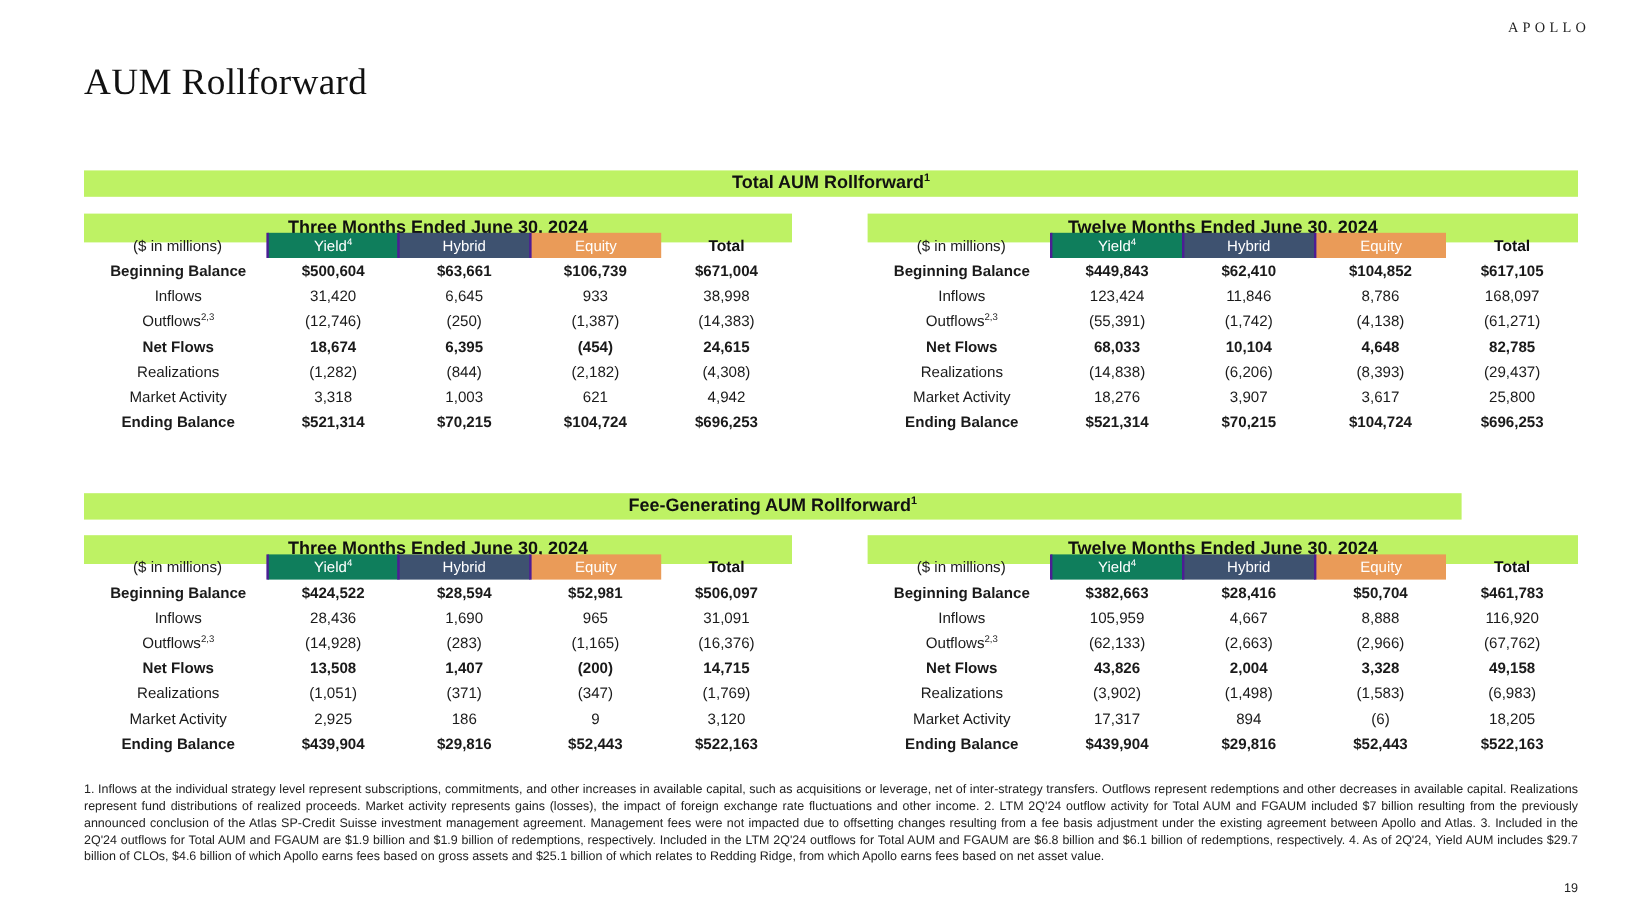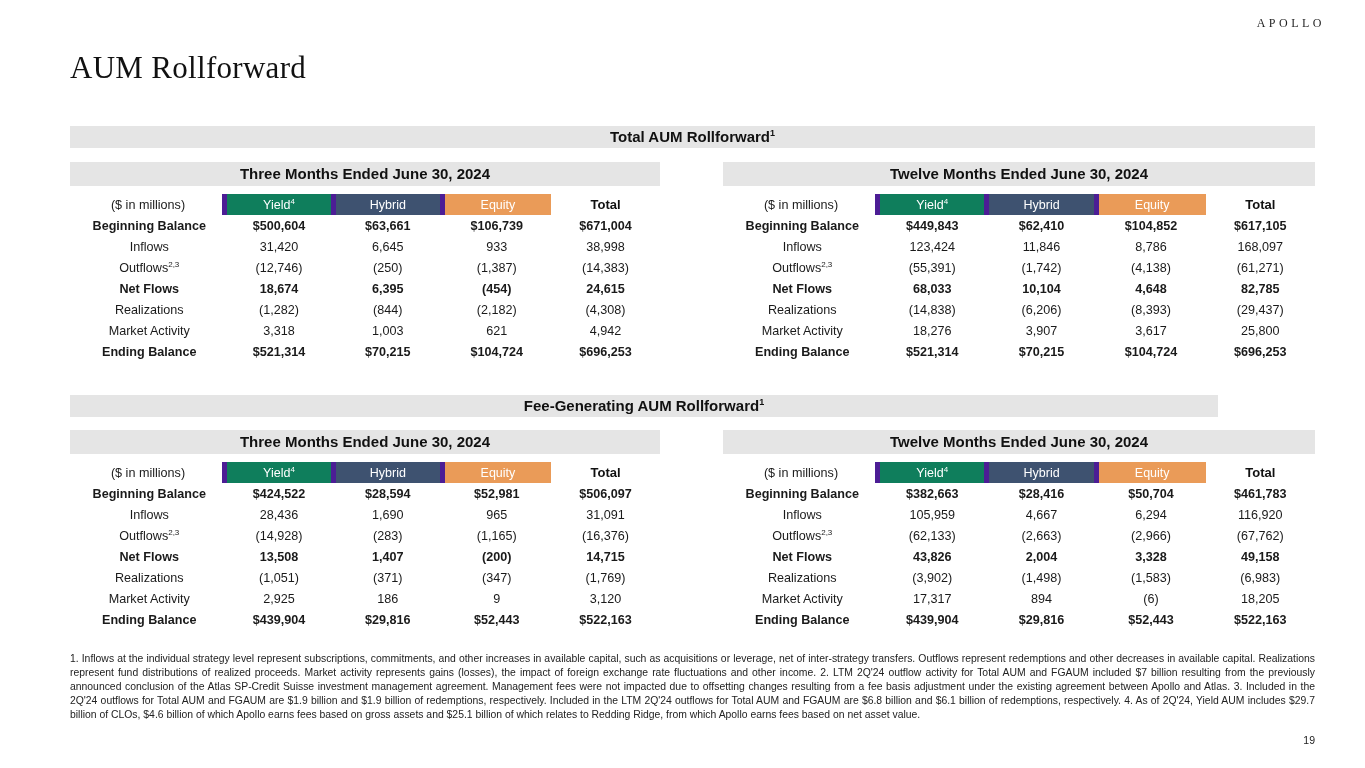--- a/index.html
+++ b/index.html
@@ -11,43 +11,43 @@
     position:absolute;top:16px;right:40px;
     font-family:"Liberation Serif",serif;font-size:12px;letter-spacing:3.5px;
     color:#1f1f1f;font-weight:400;
   }
   .title{
     position:absolute;left:70px;top:50px;margin:0;
     font-family:"Liberation Serif",serif;font-size:31px;font-weight:400;
     color:#111;letter-spacing:0.3px;
   }
   .band{
-    position:absolute;background:#e5e5e5;text-align:center;
-    font-weight:bold;color:#111;
+    position:absolute;background:#bef264;text-align:center;
+    font-weight:bold;color:#111;margin-top:16px;
   }
   .band sup{font-size:9px;}
   .mb1{left:70px;top:126px;width:1245px;height:22px;line-height:22px;font-size:15px;}
   .mb2{left:70px;top:395px;width:1148px;height:22px;line-height:22px;font-size:15px;}
   .sb1l{left:70px;top:162px;width:590px;height:24px;line-height:24px;font-size:15px;}
   .sb1r{left:723px;top:162px;width:592px;height:24px;line-height:24px;font-size:15px;}
   .sb2l{left:70px;top:430px;width:590px;height:24px;line-height:24px;font-size:15px;}
   .sb2r{left:723px;top:430px;width:592px;height:24px;line-height:24px;font-size:15px;}
   .tblwrap{position:absolute;}
   .t1l{left:70px;top:194px;width:590px;}
   .t1r{left:723px;top:194px;width:592px;}
   .t2l{left:70px;top:462px;width:590px;}
   .t2r{left:723px;top:462px;width:592px;}
   table.aum{width:100%;border-collapse:collapse;table-layout:fixed;}
   table.aum td{height:21px;padding:0;font-size:12.6px;vertical-align:middle;white-space:nowrap;}
   table.aum td.lbl{text-align:center;padding-left:4px;width:148px;}
   table.aum td.val{text-align:center;}
   table.aum tr.bold td{font-weight:bold;}
   table.aum td.colhead{
     height:20px;text-align:center;color:#ffffff;font-size:12.5px;
-    border-left:5px solid #4c1d95;
+    border-left:2px solid #4c1d95;
   }
   table.aum td.colhead.total-head{
     background:transparent;color:#111;font-weight:bold;font-size:13px;border-left:none;
   }
   table.aum td.unit{font-size:12.6px;font-weight:normal;}
   sup{font-size:8px;line-height:0;vertical-align:super;}
   .footnotes{
     position:absolute;left:70px;top:652px;width:1245px;
     font-size:10.4px;line-height:13.9px;color:#222;text-align:justify;
   }
@@ -275,21 +275,21 @@
             <td class="lbl">Beginning Balance</td>
             <td class="val">$382,663</td>
             <td class="val">$28,416</td>
             <td class="val">$50,704</td>
             <td class="val">$461,783</td>
           </tr>
           <tr class="">
             <td class="lbl">Inflows</td>
             <td class="val">105,959</td>
             <td class="val">4,667</td>
-            <td class="val">6,294</td>
+            <td class="val">8,888</td>
             <td class="val">116,920</td>
           </tr>
           <tr class="">
             <td class="lbl">Outflows<sup>2,3</sup></td>
             <td class="val">(62,133)</td>
             <td class="val">(2,663)</td>
             <td class="val">(2,966)</td>
             <td class="val">(67,762)</td>
           </tr>
           <tr class="bold">

